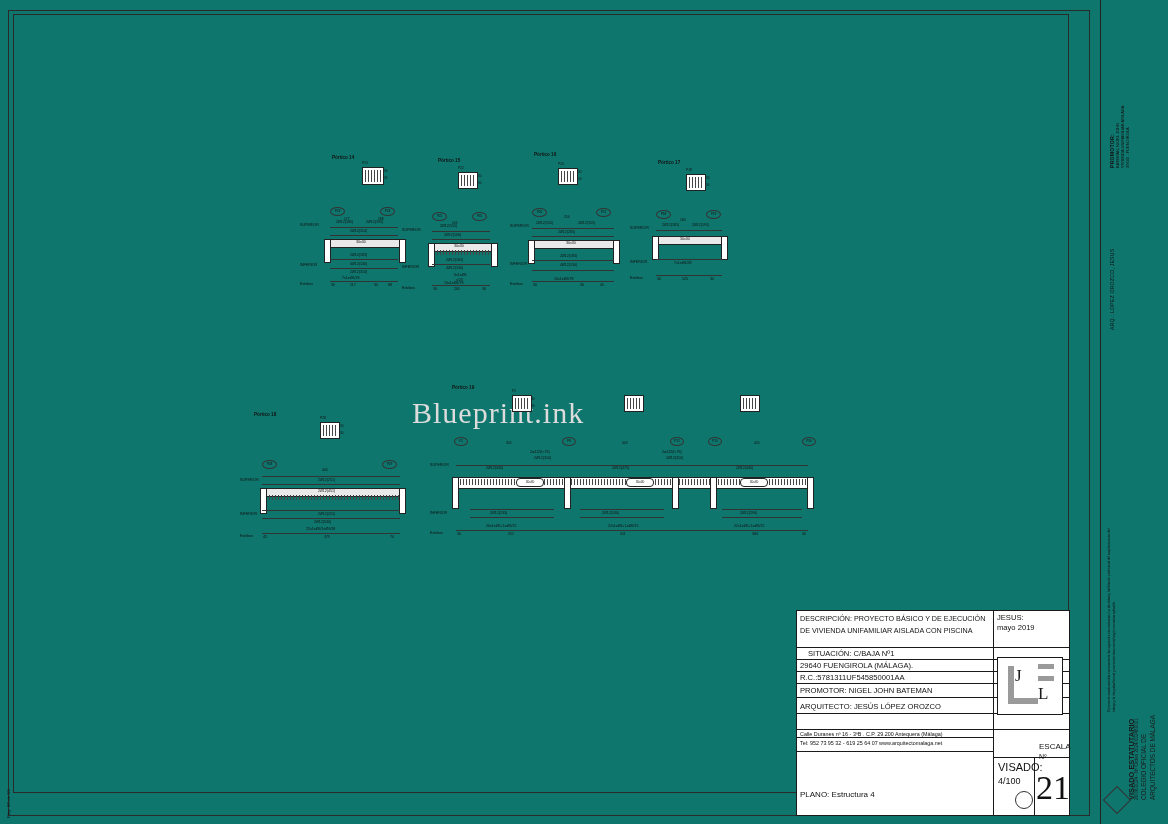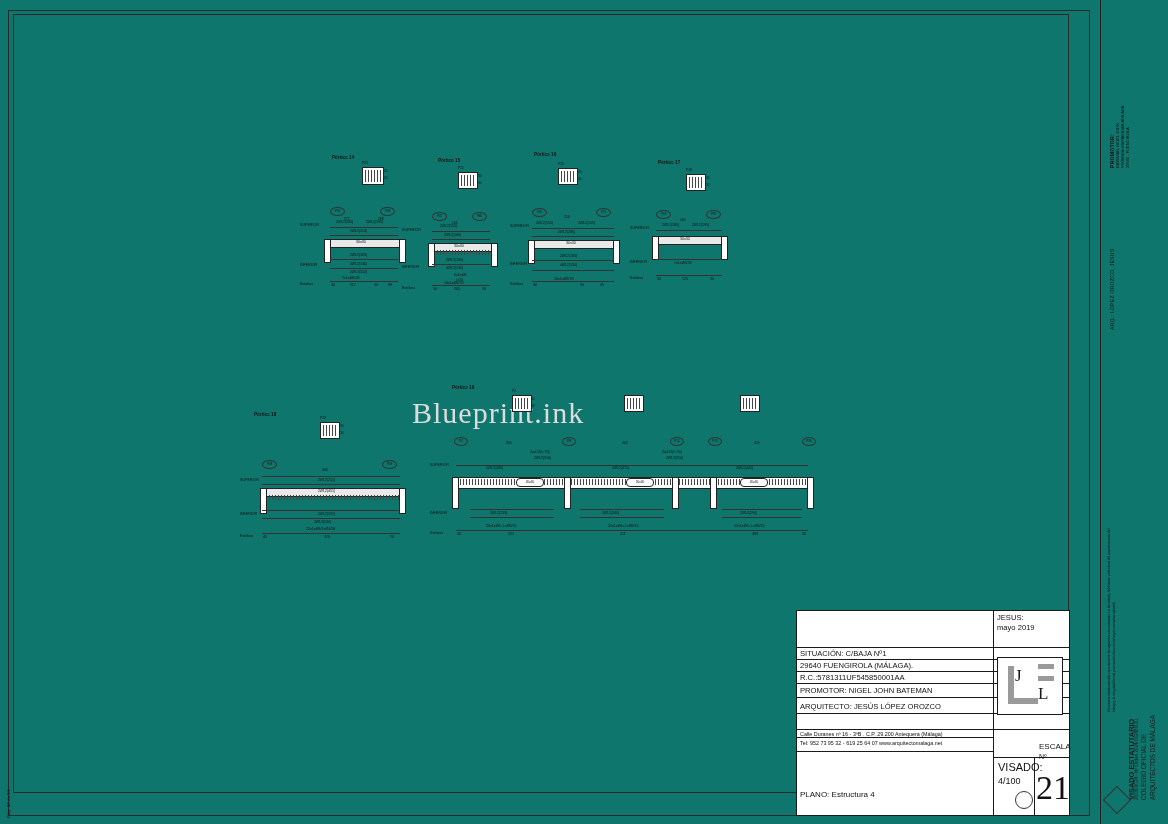--- a/index.html
+++ b/index.html
@@ -359,26 +359,30 @@
     <div class="hline" style="left:0;top:72px;width:272px;"></div>
     <div class="hline" style="left:0;top:86px;width:272px;"></div>
     <div class="hline" style="left:0;top:102px;width:272px;"></div>
     <div class="hline" style="left:0;top:118px;width:272px;"></div>
     <div class="hline" style="left:0;top:126px;width:196px;"></div>
     <div class="hline" style="left:0;top:140px;width:196px;"></div>
     <div class="hline" style="left:196px;top:146px;width:76px;"></div>
     <div class="vline" style="left:196px;top:0;height:204px;"></div>
     <div class="vline" style="left:237px;top:146px;height:58px;"></div>
 
+    <div class="tb-cell" style="left:0;top:1px;width:196px;height:35px;font-size:7.2px;line-height:11.5px;">
+      <span>DESCRIPCIÓN:</span>
+      <span>PROYECTO BÁSICO Y DE EJECUCIÓN DE VIVIENDA UNIFAMILIAR AISLADA CON PISCINA</span>
+    </div>
     <div class="tb-cell" style="left:197px;top:1px;width:75px;height:35px;font-size:7.6px;">
       <div>JESUS:</div>
       <div>mayo  2019</div>
     </div>
 
-    <div class="tb-cell" style="left:0;top:37px;width:196px;height:11px;">
+    <div class="tb-cell" style="left:8px;top:37px;width:196px;height:11px;">
       <span>SITUACIÓN:</span>
       <span>C/BAJA Nº1</span>
     </div>
     <div class="tb-cell" style="left:0;top:49px;width:196px;height:11px;">29640 FUENGIROLA (MÁLAGA).</div>
     <div class="tb-cell" style="left:0;top:61px;width:196px;height:11px;">R.C.:5781311UF545850001AA</div>
 
     <div class="tb-cell" style="left:0;top:74px;width:196px;height:12px;">
       <span>PROMOTOR:</span>
       <span>NIGEL JOHN BATEMAN</span>
     </div>

